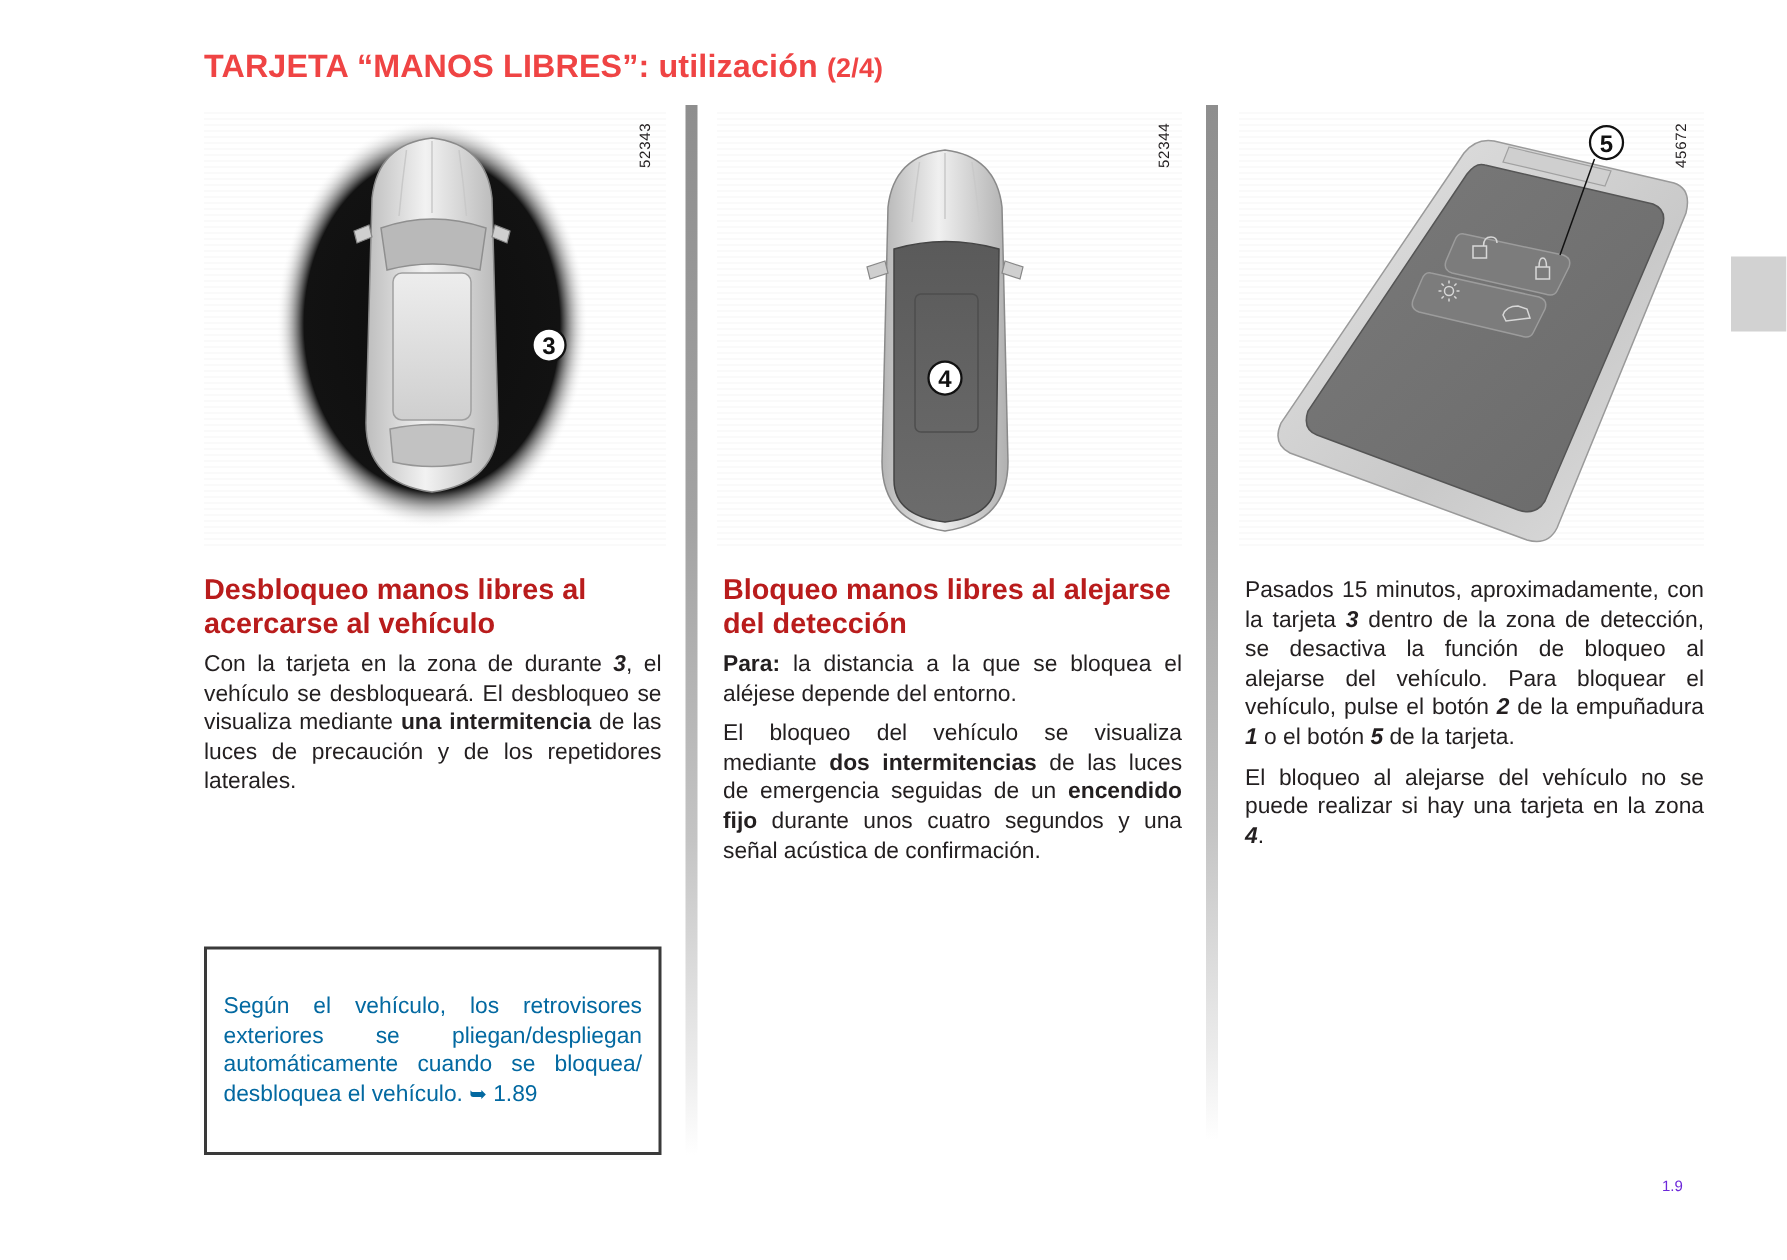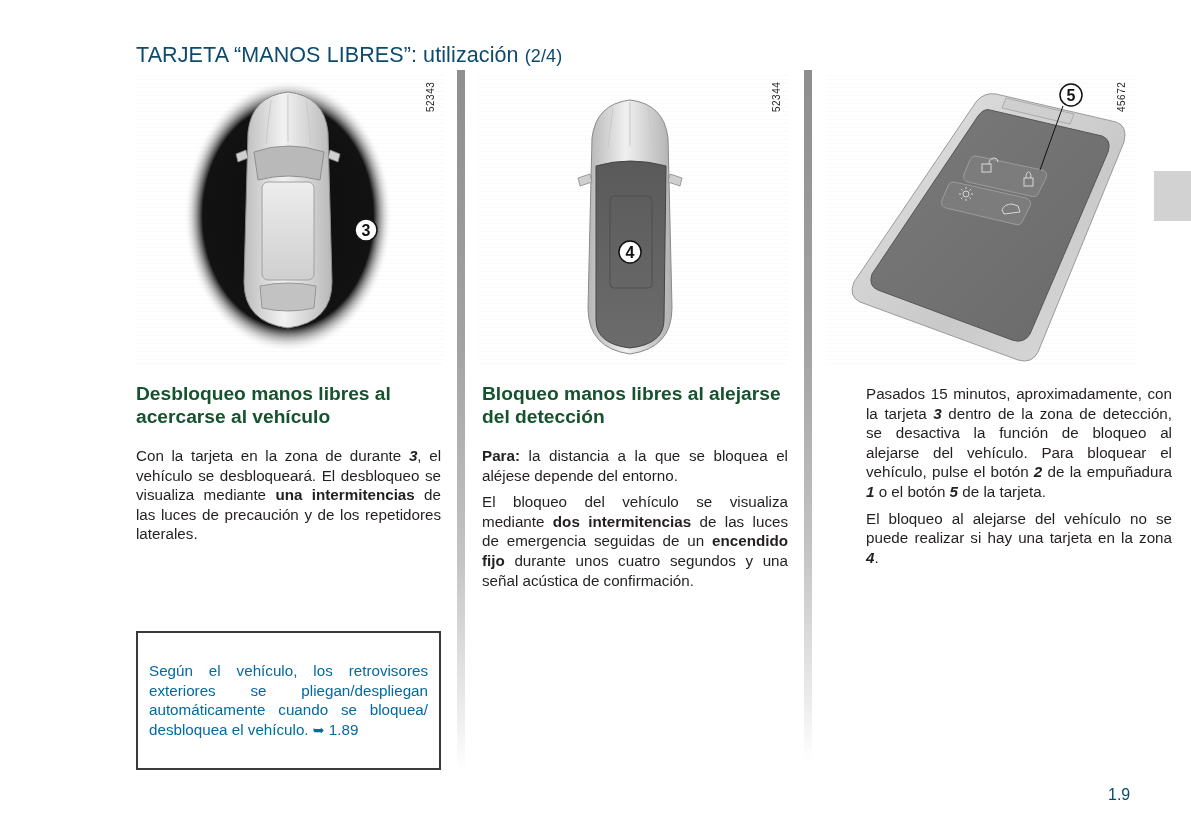--- a/index.html
+++ b/index.html
@@ -1,22 +1,22 @@
 <!DOCTYPE html>
 <html><head>
   <meta charset="utf-8">
   <style>
     * { box-sizing: border-box; margin: 0; padding: 0; }
     html, body { width: 1191px; height: 840px; background: #ffffff; overflow: hidden; }
     body { position: relative; font-family: "Liberation Sans", sans-serif; color: #231f20; }
 
     .page-title {
-      position: absolute; left: 136px; top: 43px;
+      position: absolute; left: 136px; top: 32px;
       font-family: "Liberation Sans", sans-serif;
-      font-weight: normal; font-size: 21.5px; letter-spacing: 0.1px; color: #0c4a6e;
+      font-weight: bold; font-size: 21.5px; letter-spacing: 0.1px; color: #ef4444;
       white-space: nowrap;
     }
     .page-title .suffix { font-size: 18px; }
 
     .divider {
       position: absolute; top: 70px; width: 8px; height: 700px;
       background: linear-gradient(to bottom, #8e8e8e 0%, #a3a3a3 40%, #c4c4c4 70%, #ededed 92%, #ffffff 100%);
     }
     .divider.d1 { left: 457px; }
     .divider.d2 { left: 804px; height: 690px; }
@@ -38,39 +38,39 @@
 
     .fig-ref {
       position: absolute; font-size: 10px; color: #231f20;
       transform-origin: left top; transform: rotate(-90deg);
       white-space: nowrap; letter-spacing: 0.5px;
     }
 
     .col { position: absolute; font-size: 15.2px; line-height: 19.6px; color: #231f20; }
     .col.c1 { left: 136px; top: 382px; width: 305px; }
     .col.c2 { left: 482px; top: 382px; width: 306px; }
-    .col.c3 { left: 830px; top: 382px; width: 306px; margin-left: 36px; }
+    .col.c3 { left: 830px; top: 382px; width: 306px; }
 
     .col h2 {
-      font-size: 19.2px; line-height: 23px; font-weight: bold; color: #14532d;
-      margin-bottom: 18px;
+      font-size: 19.2px; line-height: 23px; font-weight: bold; color: #b91c1c;
+      margin-bottom: 5px;
     }
     .col p { text-align: justify; margin-bottom: 7px; }
     .col .b { font-weight: bold; }
     .col .bi { font-weight: bold; font-style: italic; }
 
     .note-box {
       position: absolute; left: 136px; top: 631px; width: 305px; height: 139px;
       border: 2px solid #3a3a3a; padding: 28px 11px 0 11px;
       font-size: 15.2px; line-height: 19.6px; text-align: justify; color: #0369a1;
     }
     .arrow-ref { font-size: 14px; }
 
     .page-number {
-      position: absolute; left: 1108px; top: 786px; font-size: 16px; color: #0c4a6e;
+      position: absolute; left: 1108px; top: 786px; font-size: 10px; color: #6d28d9;
     }
   </style>
 </head>
 <body>
 
 <div class="page-title">
   <span>TARJETA “MANOS LIBRES”: utilización</span>
   <span class="suffix">(2/4)</span>
 </div>
 
@@ -209,21 +209,21 @@
       <line x1="237" y1="34" x2="214" y2="98" stroke="#111" stroke-width="1"></line>
       <circle cx="245" cy="23" r="11" fill="#ffffff" stroke="#111" stroke-width="1.5"></circle>
       <text x="245" y="29" text-anchor="middle" font-family="Liberation Sans, sans-serif" font-weight="bold" font-size="16" fill="#111">5</text>
     </g>
   </svg>
   <div class="fig-ref" style="left: 290px; top: 40px;">45672</div>
 </div>
 
 <div class="col c1">
   <h2>Desbloqueo manos libres al acercarse al vehículo</h2>
-  <p><span>Con la tarjeta en la zona de durante </span><span class="bi">3</span><span>, el vehículo se desbloqueará. El desbloqueo se visualiza mediante </span><span class="b">una intermitencias</span><span> de las luces de precaución y de los repetidores laterales.</span></p>
+  <p><span>Con la tarjeta en la zona de durante </span><span class="bi">3</span><span>, el vehículo se desbloqueará. El desbloqueo se visualiza mediante </span><span class="b">una intermitencia</span><span> de las luces de precaución y de los repetidores laterales.</span></p>
 </div>
 
 <div class="note-box">
   <span>Según el vehículo, los retrovisores exteriores se pliegan/despliegan automáticamente cuando se bloquea/ desbloquea el vehículo. </span><span class="arrow-ref">➥</span><span> 1.89</span>
 </div>
 
 <div class="col c2">
   <h2>Bloqueo manos libres al alejarse del detección</h2>
   <p><span class="b">Para:</span><span> la distancia a la que se bloquea el aléjese depende del entorno.</span></p>
   <p><span>El bloqueo del vehículo se visualiza mediante </span><span class="b">dos intermitencias</span><span> de las luces de emergencia seguidas de un </span><span class="b">encendido fijo</span><span> durante unos cuatro segundos y una señal acústica de confirmación.</span></p>

